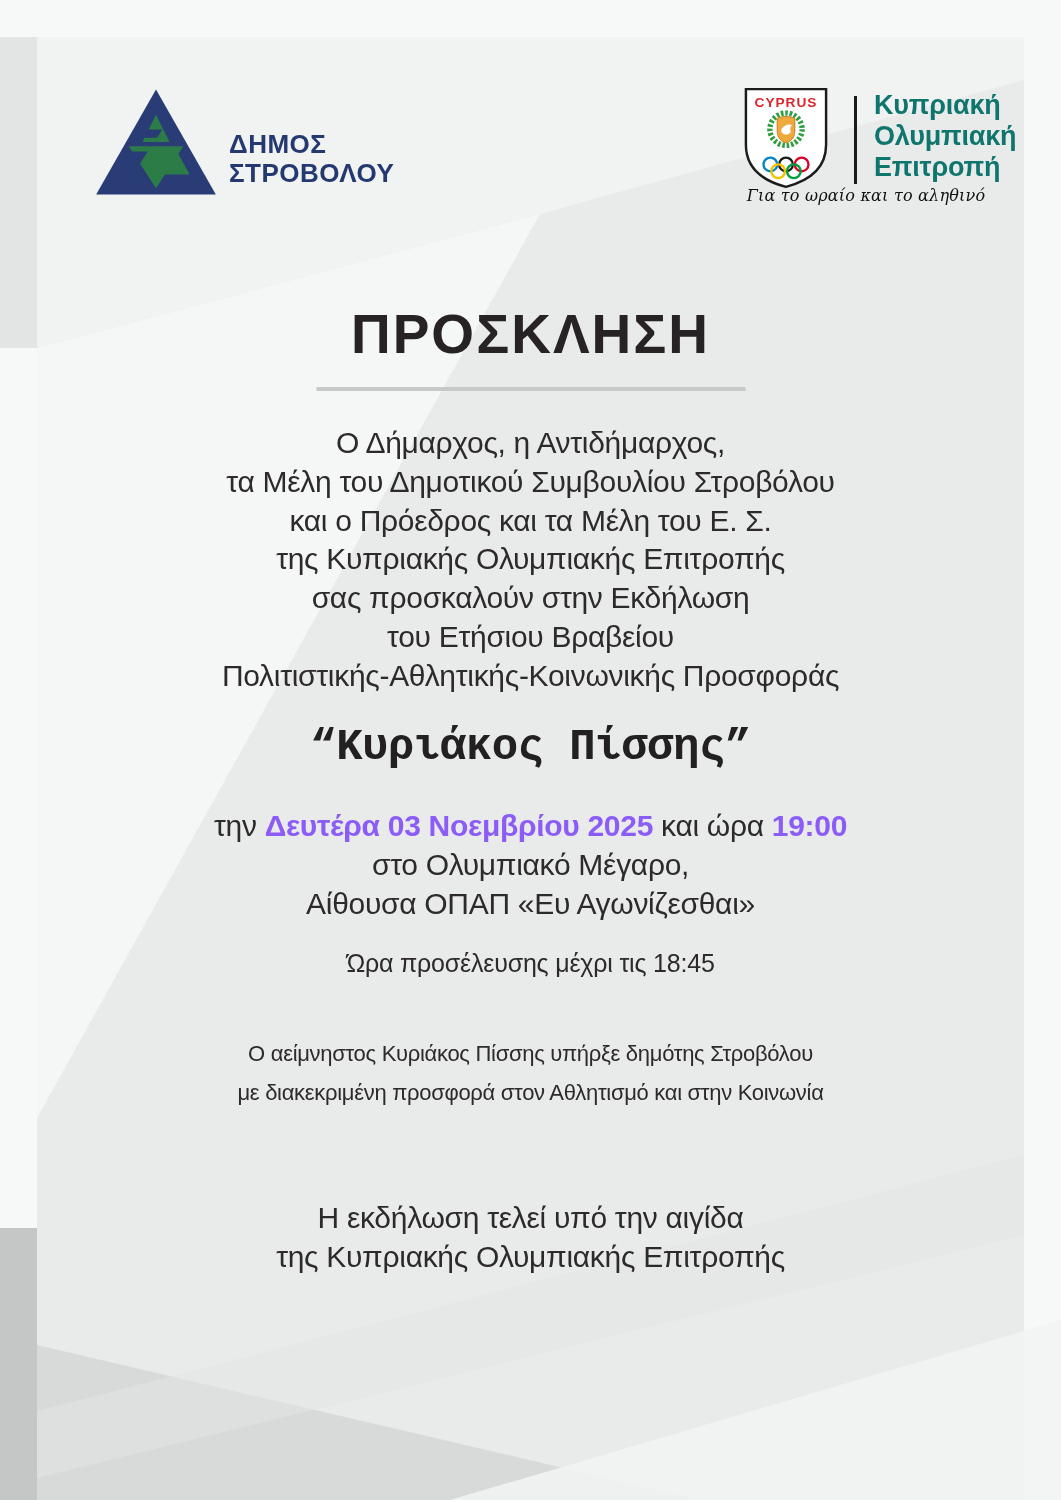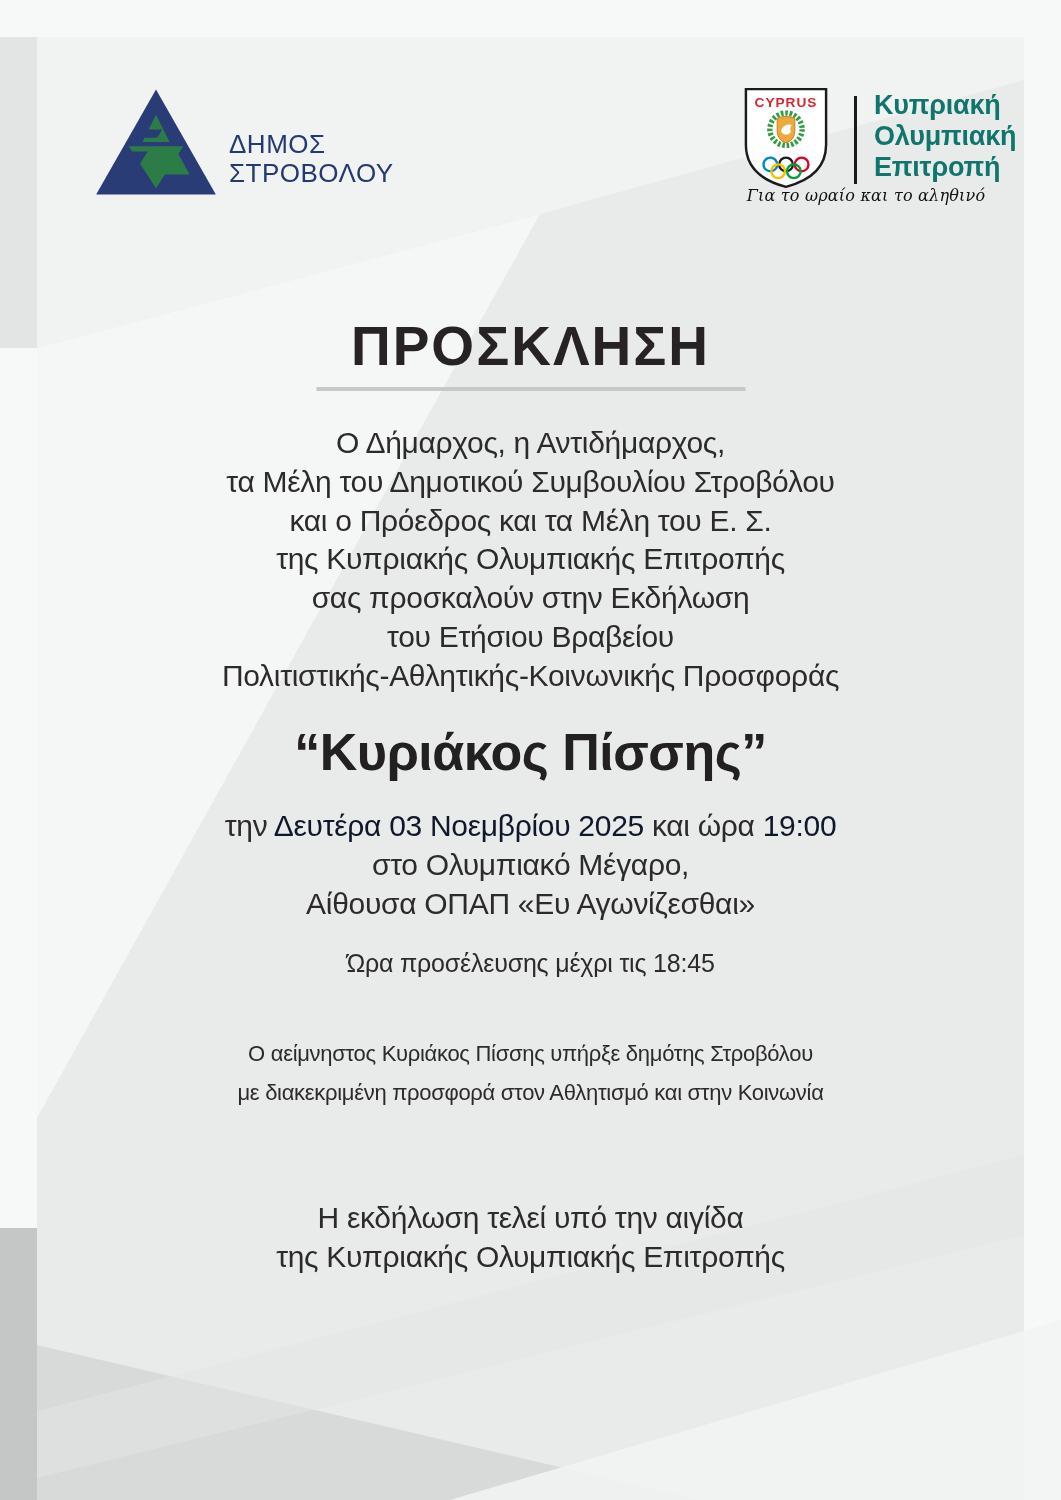--- a/index.html
+++ b/index.html
@@ -22,53 +22,53 @@
   .bg-cross-band{background:rgba(228,229,229,.55);clip-path:polygon(37px 1411px,1024px 1155px,1024px 1235px,37px 1478px);}
   .bg-br-wedge{background:rgba(242,243,243,.9);clip-path:polygon(450px 1500px,1061px 1320px,1061px 1500px);}
 
   .content{position:absolute;inset:0;z-index:10;}
 
   
   .strov{position:absolute;left:93px;top:86px;display:flex;align-items:flex-start;}
   .strov svg{display:block;}
   .strov-text{
     margin-left:10px;margin-top:44px;
-    font-weight:normal;font-size:26px;line-height:29px;
+    font-weight:bold;font-size:26px;line-height:29px;
     letter-spacing:.5px;color:#24396f;
   }
 
   
   .noc{position:absolute;left:740px;top:84px;width:252px;}
   .noc-shield{position:absolute;left:2px;top:2px;}
   .noc-divider{position:absolute;left:114px;top:12px;width:3px;height:88px;background:#1a1a1a;}
   .noc-name{
     position:absolute;left:134px;top:6px;
     font-weight:bold;font-size:27px;line-height:31px;color:#0f766e;letter-spacing:-.2px;
   }
   .noc-tagline{
     position:absolute;left:0;top:102px;width:252px;text-align:center;
     font-family:"DejaVu Serif","Liberation Serif",serif;
     font-style:italic;font-weight:normal;font-size:16px;color:#111;letter-spacing:.2px;
     white-space:nowrap;
   }
 
   
   .title{
-    position:absolute;left:37px;right:37px;top:316px;text-align:center;
+    position:absolute;left:37px;right:37px;top:304px;text-align:center;
     font-size:55px;font-weight:800;letter-spacing:2px;color:#272324;line-height:60px;
   }
   .title-rule{
     position:absolute;left:50%;top:387px;transform:translateX(-50%);
     width:429px;height:4px;background:#c7c8c9;
   }
   .txt{position:absolute;left:37px;right:37px;text-align:center;}
   .intro{top:424px;font-size:30px;line-height:38.8px;letter-spacing:-.3px;}
-  .honoree{top:722px;font-size:52px;font-weight:bold;color:#232021;letter-spacing:-.5px;}
+  .honoree{top:722px;font-size:44px;font-weight:bold;color:#232021;letter-spacing:-.5px;font-family:Liberation Mono, monospace;}
   .when{top:806px;font-size:30px;line-height:39px;letter-spacing:-.3px;}
-  .when b{font-weight:normal;color:#0f172a;}
+  .when b{font-weight:bold;color:#8b5cf6;}
   .arrival{top:941px;font-size:25px;letter-spacing:-.2px;margin-top:8px;}
   .bio{top:1034px;font-size:22px;line-height:39px;letter-spacing:-.3px;}
   .aegis{top:1198px;font-size:30px;line-height:39px;letter-spacing:-.3px;}
 </style>
 </head>
 <body>
 
 <div class="page">
 
   <div class="shape bg-left-margin-gray"></div>

